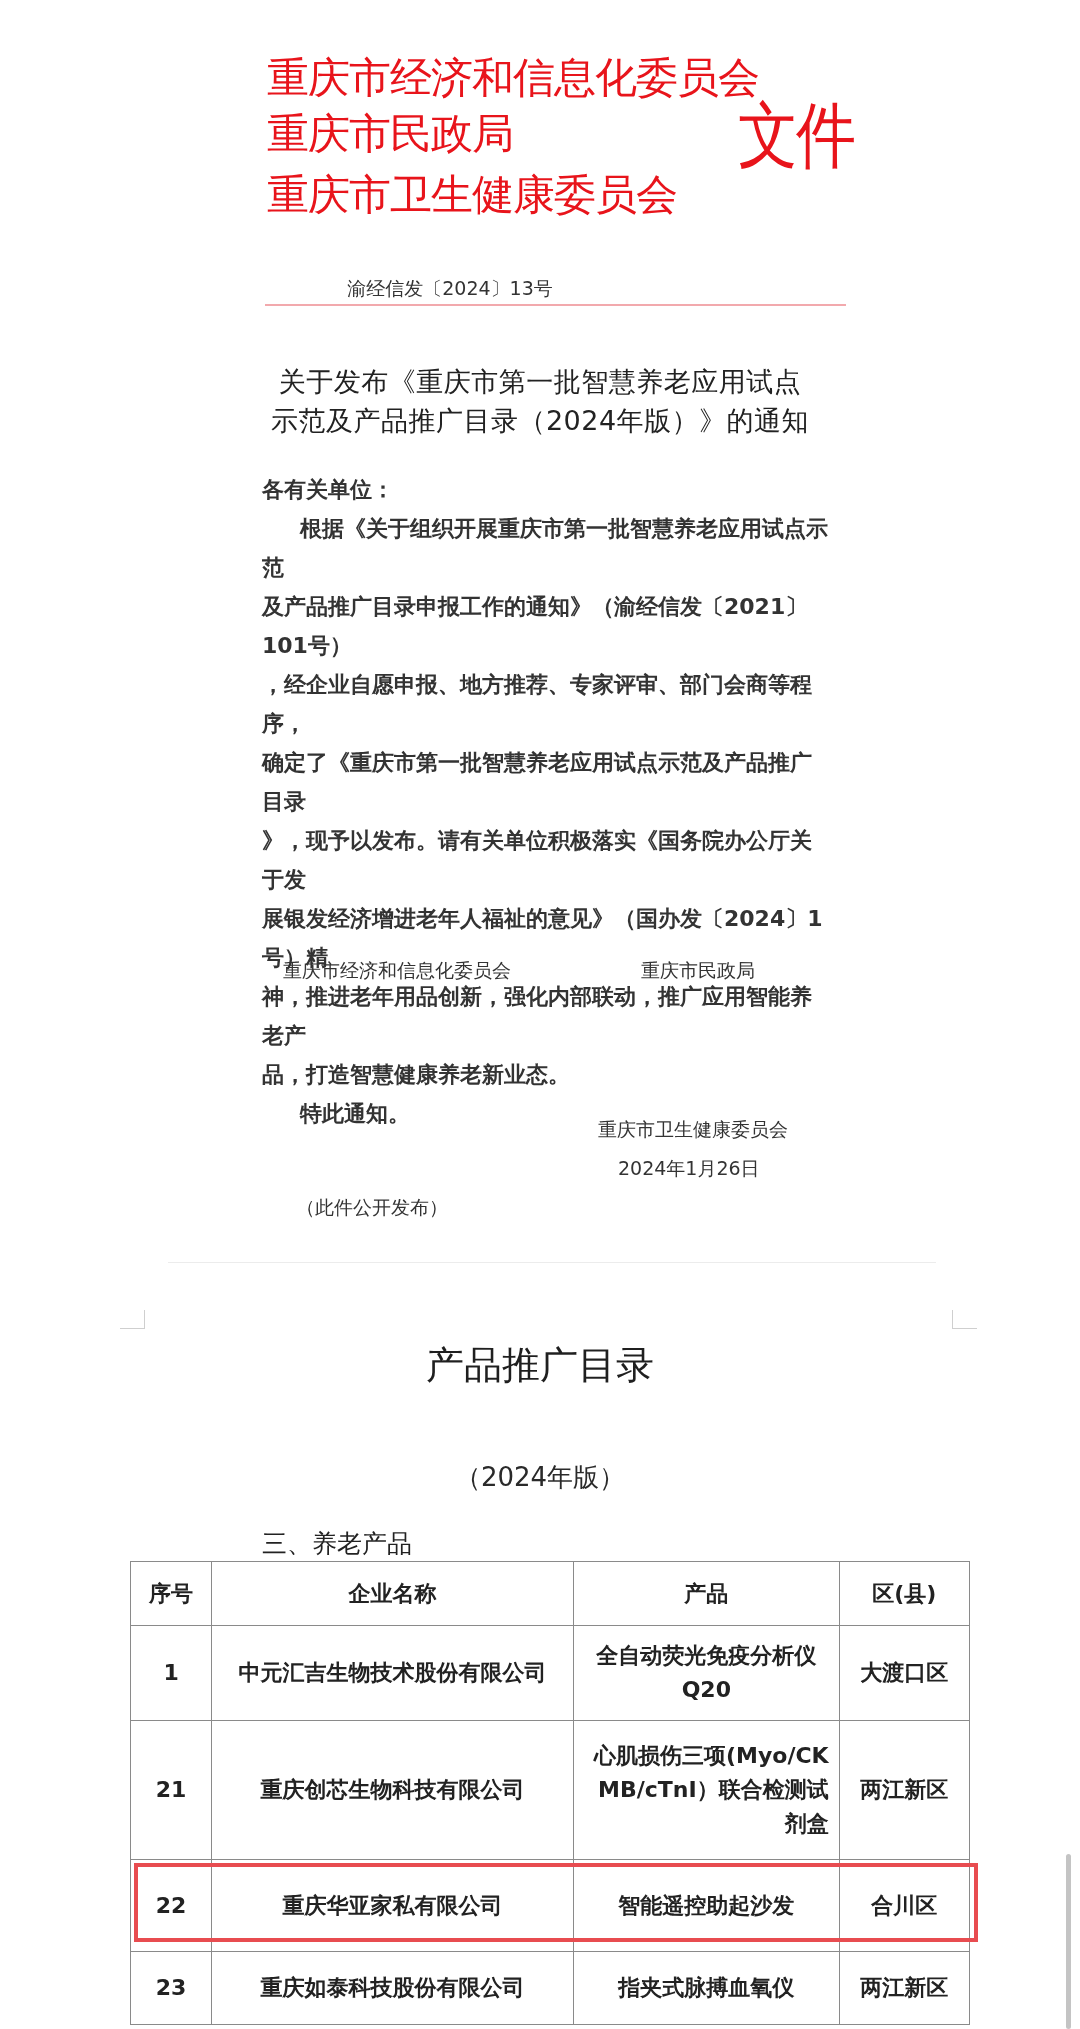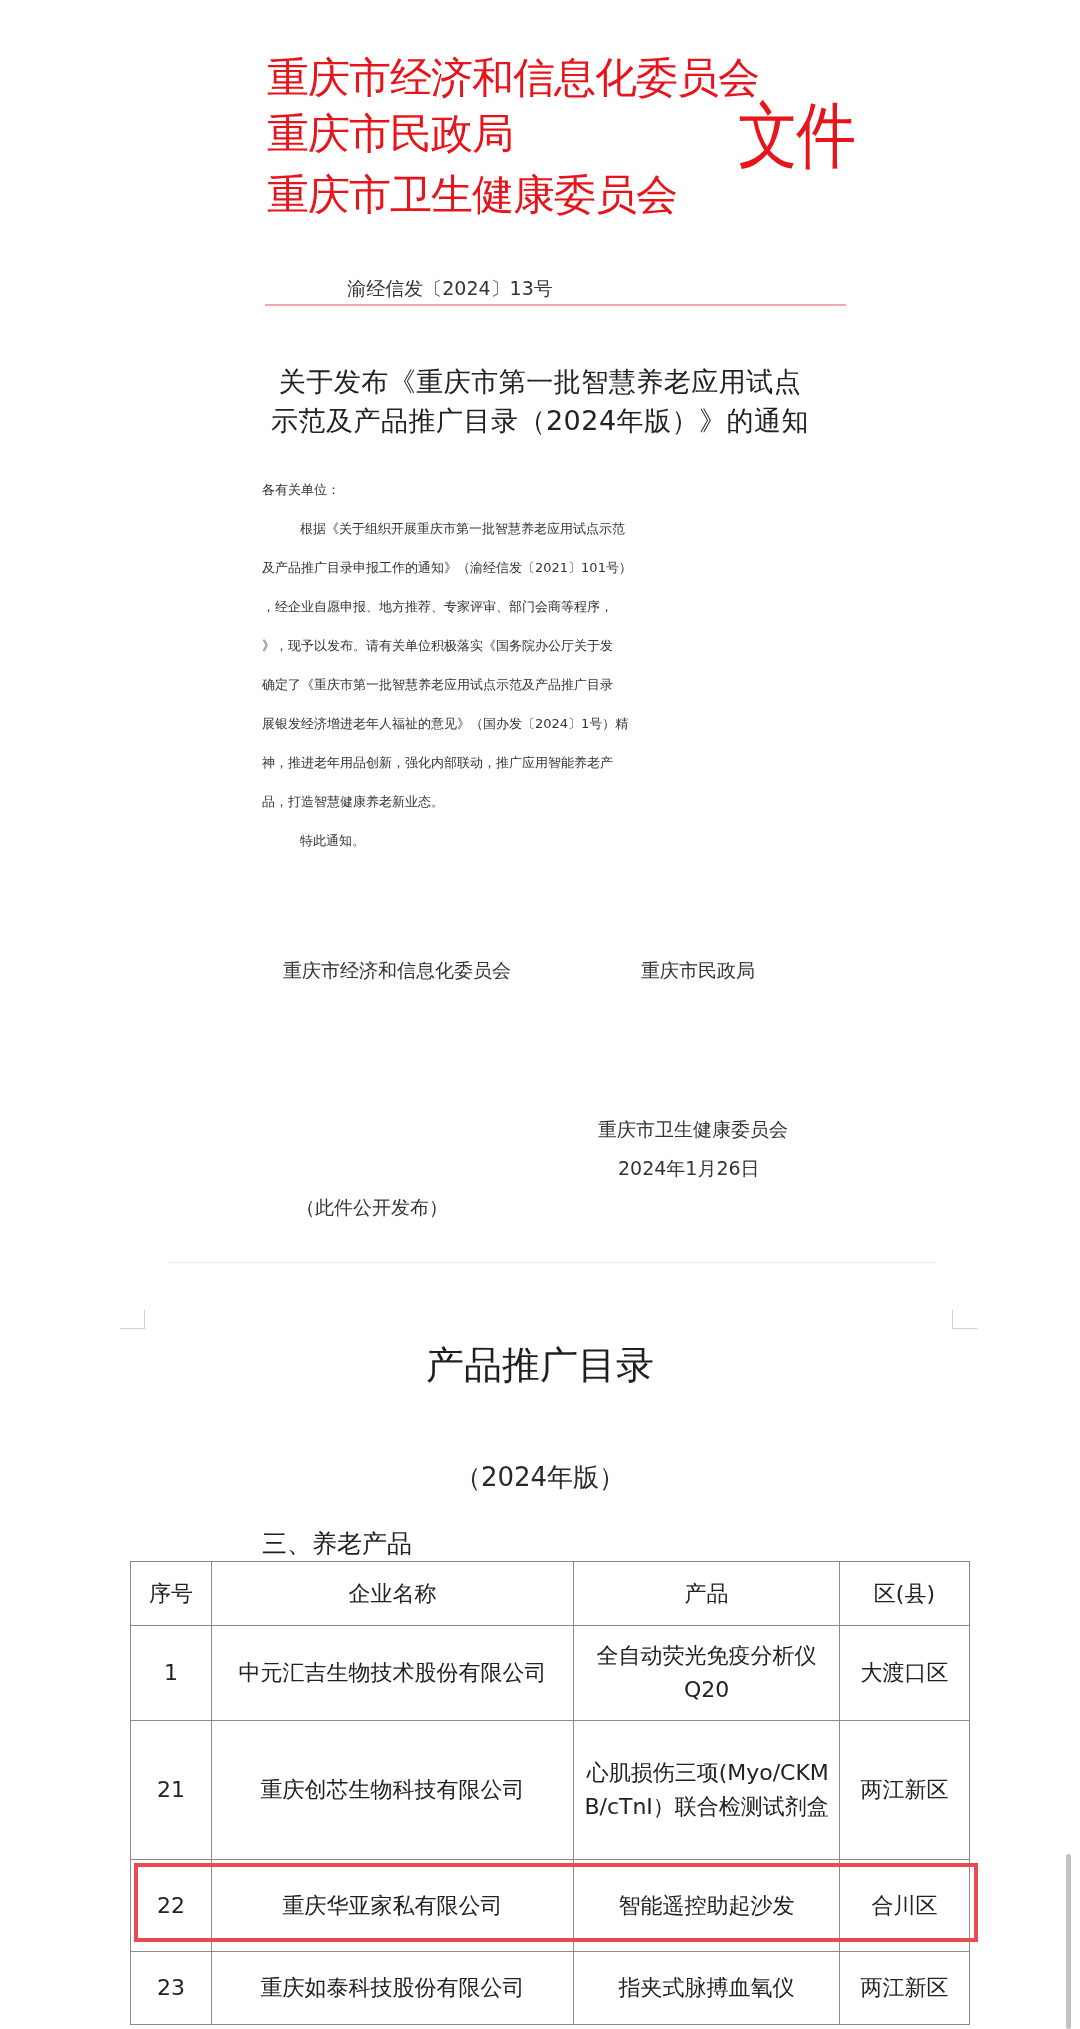--- a/index.html
+++ b/index.html
@@ -16,21 +16,21 @@
     left: 738px; top: 95px; color: #e8141b; font-size: 60px; line-height: 80px;
     letter-spacing: -2px; white-space: nowrap; transform: scaleY(1.2);
   }
   .docno { top: 276px; left: 0; width: 900px; text-align: center; font-size: 19px; color: #333; }
   .redline { top: 304px; left: 265px; width: 581px; height: 2px; background: #f2a9ad; }
   .title {
     left: 0; width: 1080px; text-align: center; font-size: 27px; line-height: 39px;
     color: #222; top: 362px; letter-spacing: 0.5px;
   }
   .body-text {
-    left: 262px; width: 570px; top: 470px; font-size: 13px; line-height: 39px; color: #333;
+    left: 262px; width: 570px; top: 470px; font-size: 22px; line-height: 39px; color: #333; font-weight: bold;
   }
   .body-text p { margin: 0; }
   .indent { text-indent: 38px; }
   .sig { font-size: 19px; color: #333; white-space: nowrap; }
   .sep { top: 1262px; left: 168px; width: 768px; height: 1px; background: #ececec; }
   .corner-l {
     top: 1310px; left: 120px; width: 24px; height: 18px;
     border-right: 1.5px solid #cfcfcf; border-bottom: 1.5px solid #cfcfcf;
   }
   .corner-r {
@@ -42,21 +42,21 @@
     top: 1340px; color: #1f1f1f;
   }
   .cat-edition { left: 0; width: 1080px; text-align: center; font-size: 26px; top: 1460px; color: #2a2a2a; }
   .section { left: 262px; top: 1527px; font-size: 25px; color: #222; }
   table.catalog {
     position: absolute; left: 130px; top: 1561px; width: 840px;
     border-collapse: collapse; font-size: 22px; color: #222;
   }
   table.catalog td, table.catalog th {
     border: 1.5px solid #8a8a8a; text-align: center; vertical-align: middle;
-    padding: 0 10px; font-weight: normal; line-height: 34px;
+    padding: 0 10px; font-weight: bold; line-height: 34px;
   }
   table.catalog th { height: 63px; }
   .col-no { width: 64px; }
   .col-co { width: 382px; }
   .col-pr { width: 270px; }
   .col-ds { width: 118px; }
   .r1 td { height: 94px; }
   .r21 td { height: 138px; }
   .r22 td { height: 91px; }
   .r23 td { height: 72px; }
@@ -82,22 +82,22 @@
 <div class="abs title">
   <div>关于发布《重庆市第一批智慧养老应用试点</div>
   <div>示范及产品推广目录（2024年版）》的通知</div>
 </div>
 
 <div class="abs body-text">
   <p>各有关单位：</p>
   <p class="indent">根据《关于组织开展重庆市第一批智慧养老应用试点示范</p>
   <p>及产品推广目录申报工作的通知》（渝经信发〔2021〕101号）</p>
   <p>，经企业自愿申报、地方推荐、专家评审、部门会商等程序，</p>
+  <p>确定了《重庆市第一批智慧养老应用试点示范及产品推广目录</p>
   <p>》，现予以发布。请有关单位积极落实《国务院办公厅关于发</p>
-  <p>确定了《重庆市第一批智慧养老应用试点示范及产品推广目录</p>
   <p>展银发经济增进老年人福祉的意见》（国办发〔2024〕1号）精</p>
   <p>神，推进老年用品创新，强化内部联动，推广应用智能养老产</p>
   <p>品，打造智慧健康养老新业态。</p>
   <p class="indent">特此通知。</p>
 </div>
 
 <div class="abs sig" style="top:958px; left:283px;">重庆市经济和信息化委员会</div>
 <div class="abs sig" style="top:958px; left:641px;">重庆市民政局</div>
 <div class="abs sig" style="top:1117px; left:598px;">重庆市卫生健康委员会</div>
 <div class="abs sig" style="top:1156px; left:618px;">2024年1月26日</div>

